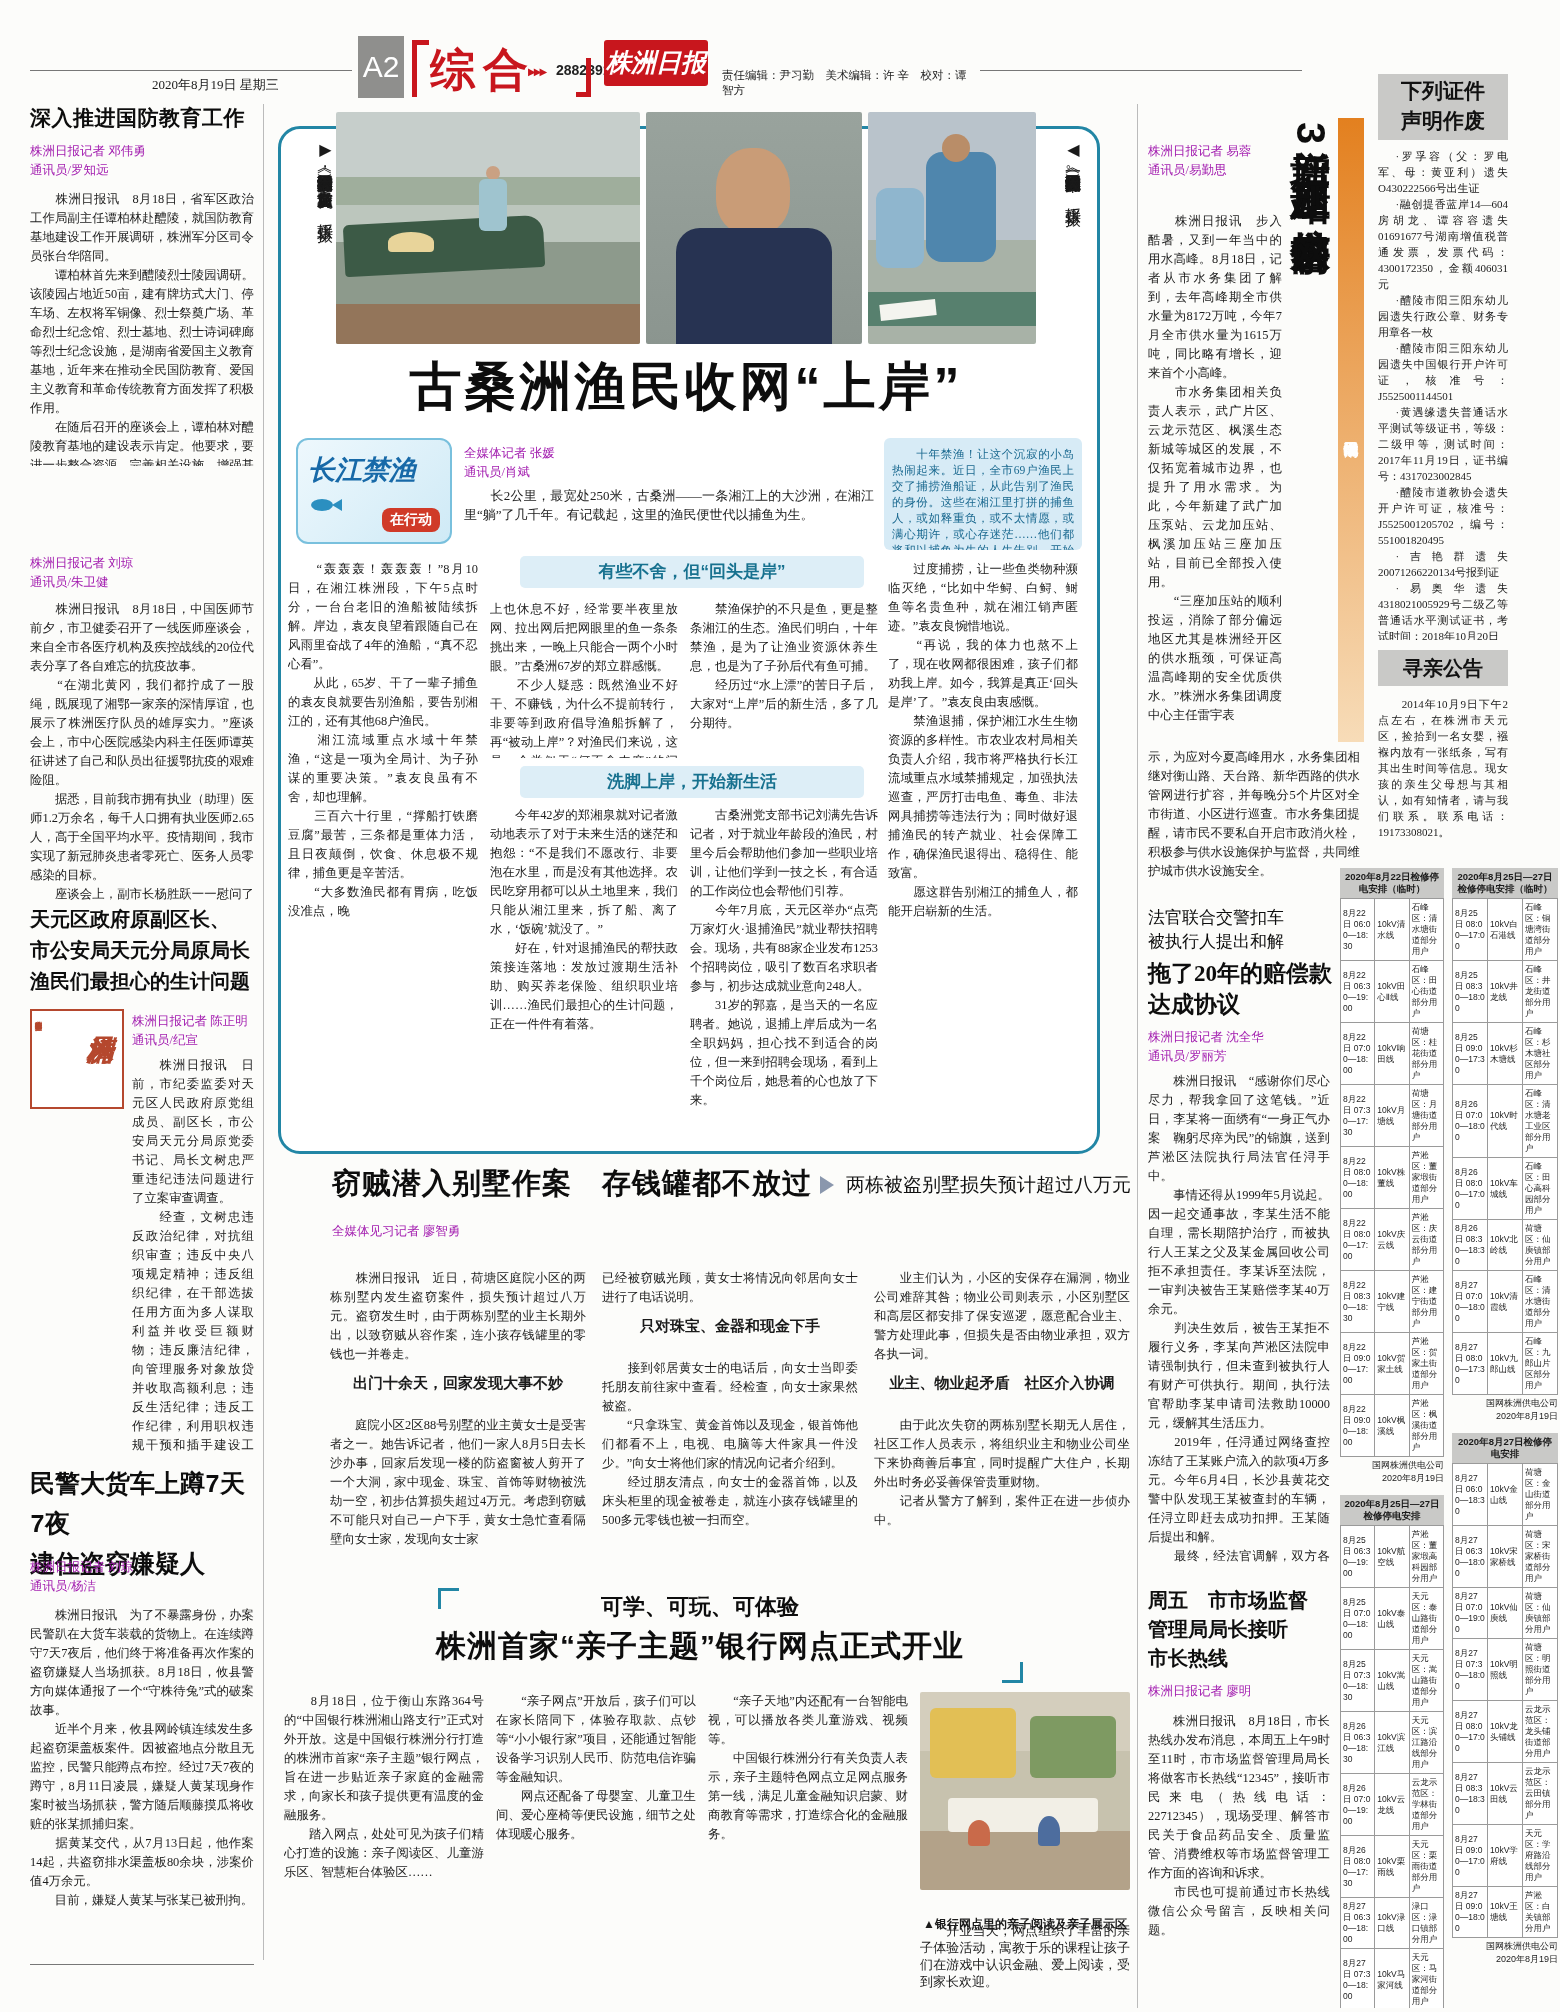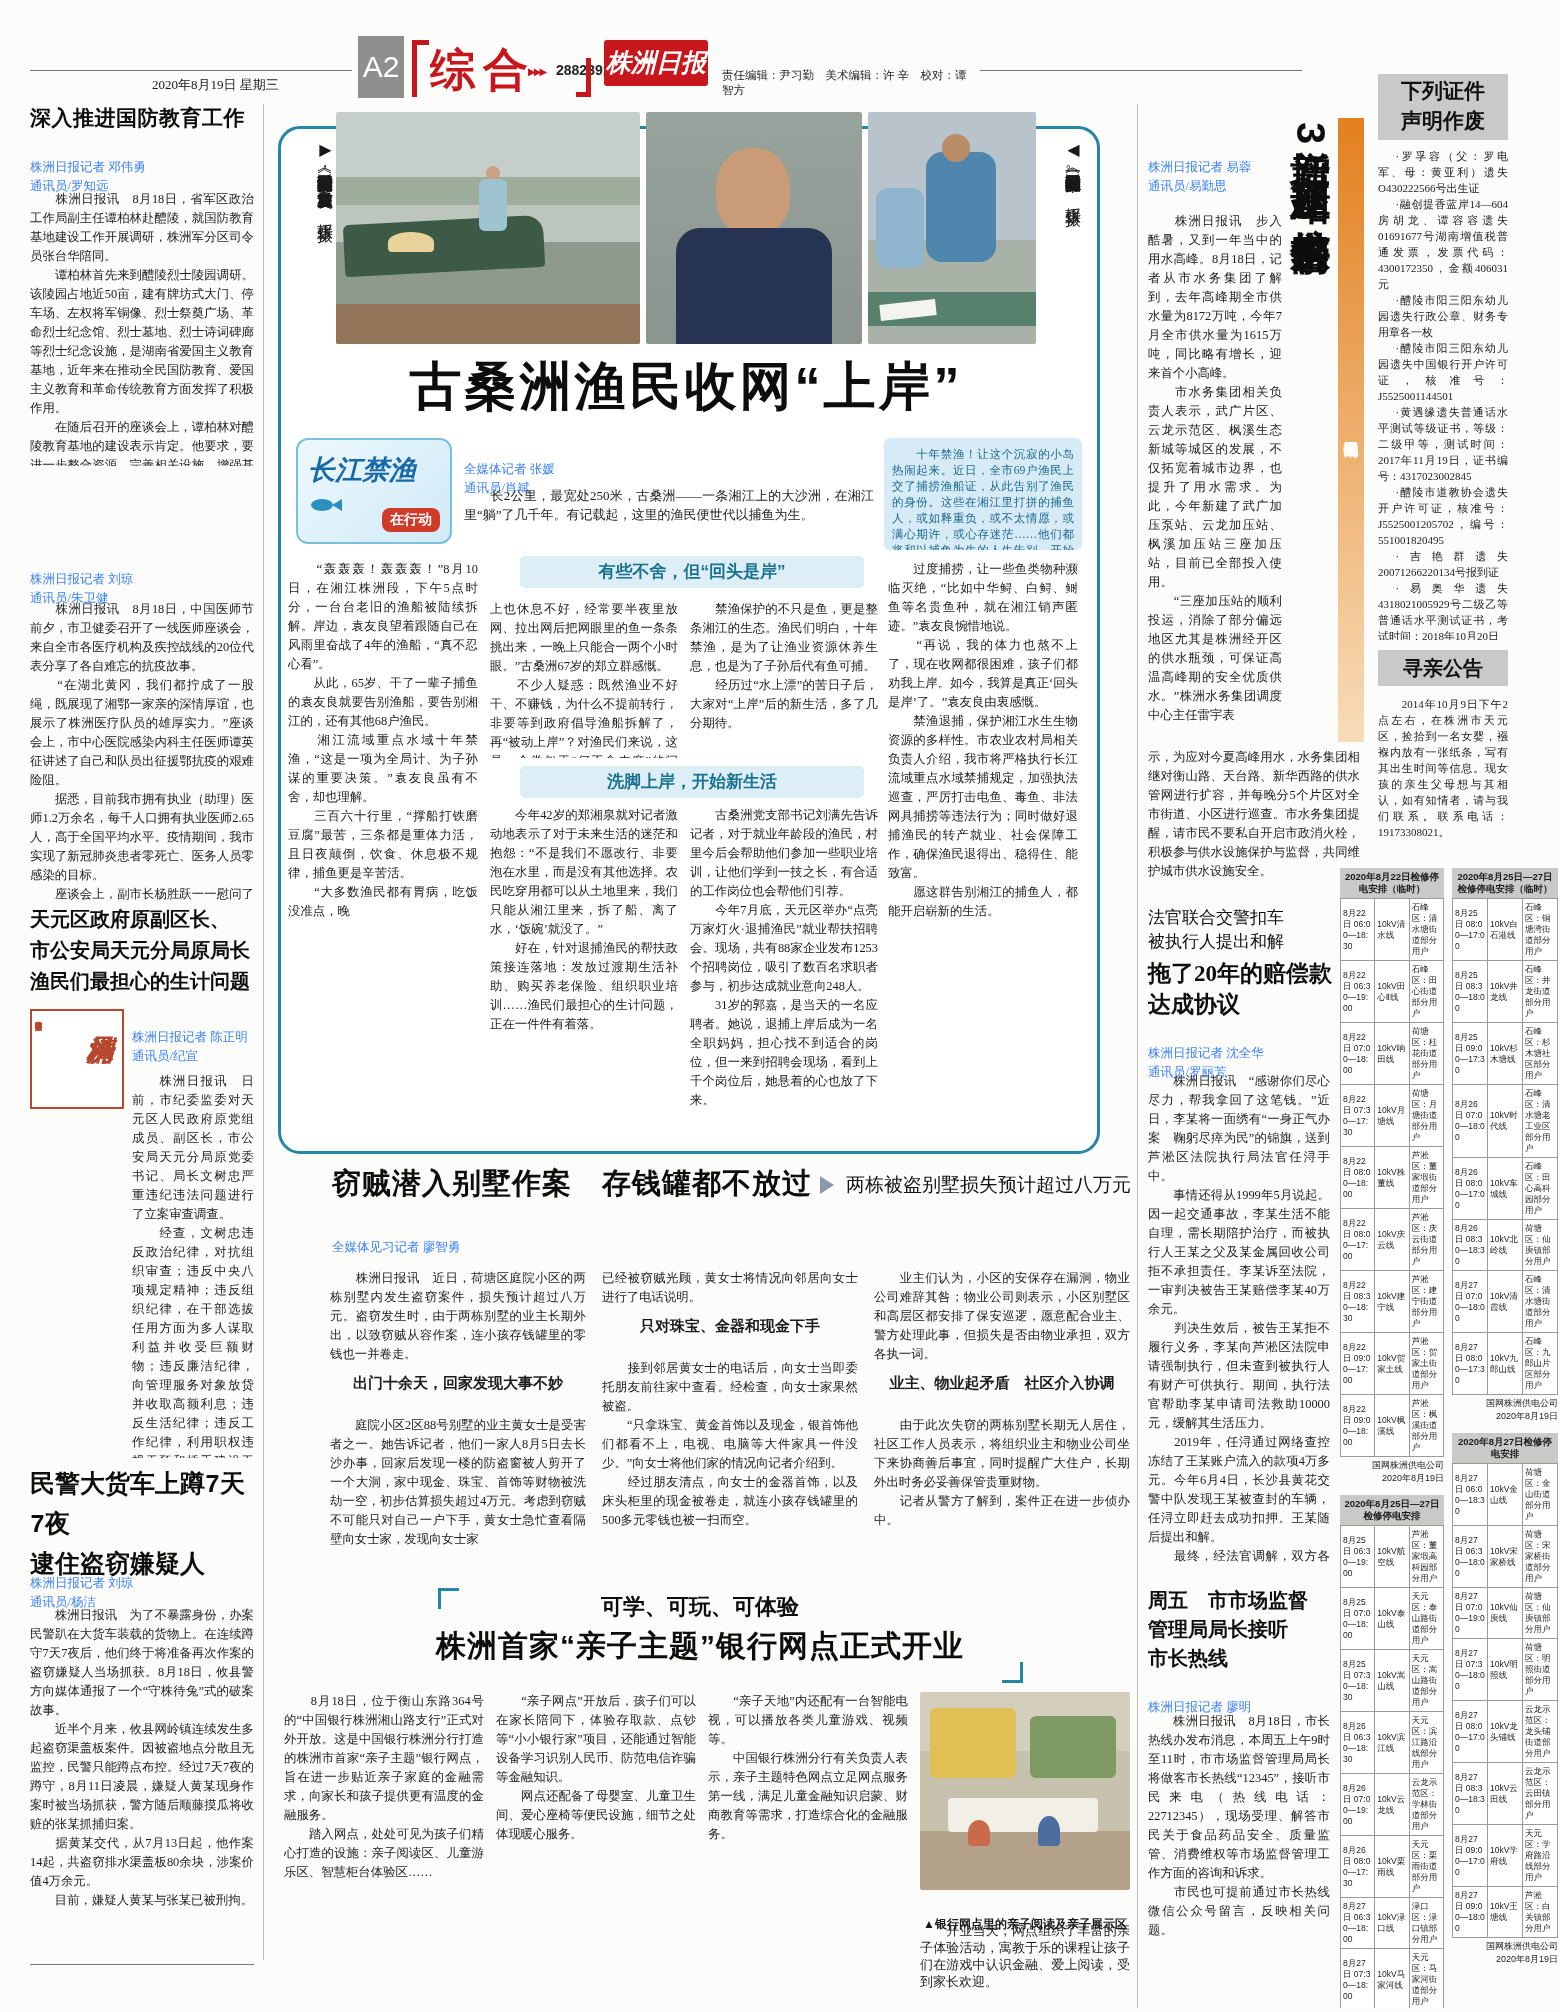--- a/index.html
+++ b/index.html
@@ -2,21 +2,21 @@
 <html><head>
 <meta charset="utf-8">
 <style>
   html,body{margin:0;padding:0;background:#e8e8e4;}
   #page{position:relative;width:1560px;height:2012px;background:#fcfcfa;overflow:hidden;
         font-family:"Liberation Serif",serif;color:#1a1a1a;}
   .abs{position:absolute;}
   .bodytext{font-size:12.4px;line-height:19px;text-align:justify;white-space:pre-line;overflow:hidden;color:#1b1b1b;}
   .smalltext{font-size:11px;line-height:16px;text-align:justify;white-space:pre-line;overflow:hidden;}
   .title{font-family:"Liberation Sans",sans-serif;font-weight:bold;color:#0d0d0d;white-space:pre-line;}
-  .byline{font-size:12.5px;line-height:19px;white-space:pre-line;color:#3b82f6;margin-top:16px;}
+  .byline{font-size:12.5px;line-height:19px;white-space:pre-line;color:#a21caf;}
   .vtext{writing-mode:vertical-rl;}
   .subhead-box{background:#ddeef7;color:#17718f;font-weight:bold;font-size:17px;text-align:center;
                line-height:32px;border-radius:5px;font-family:"Liberation Sans",sans-serif;}
   .sec-head{font-weight:bold;font-size:15px;text-align:center;margin:9px 0 5px;
             font-family:"Liberation Sans",sans-serif;white-space:normal;line-height:19px;}
   .gray-head{background:#c9c9c7;text-align:center;font-weight:bold;font-family:"Liberation Sans",sans-serif;color:#111;}
   .photo{position:absolute;overflow:hidden;border-radius:2px;}
   .ot{width:100%;border-collapse:collapse;table-layout:fixed;background:#fff;}
   .ot td{border:1px solid #9a9a9a;font-size:8.5px;line-height:11px;padding:3px 2px;vertical-align:middle;
          word-break:break-all;font-family:"Liberation Sans",sans-serif;color:#222;}

